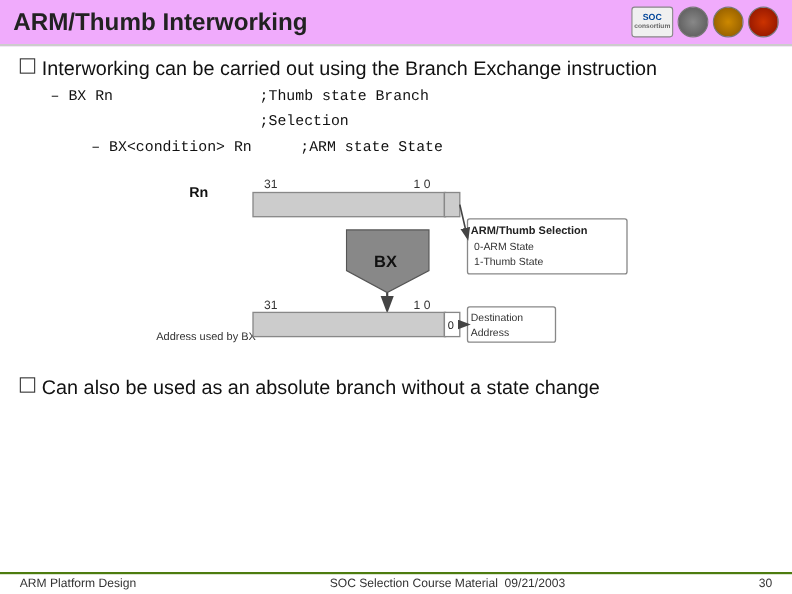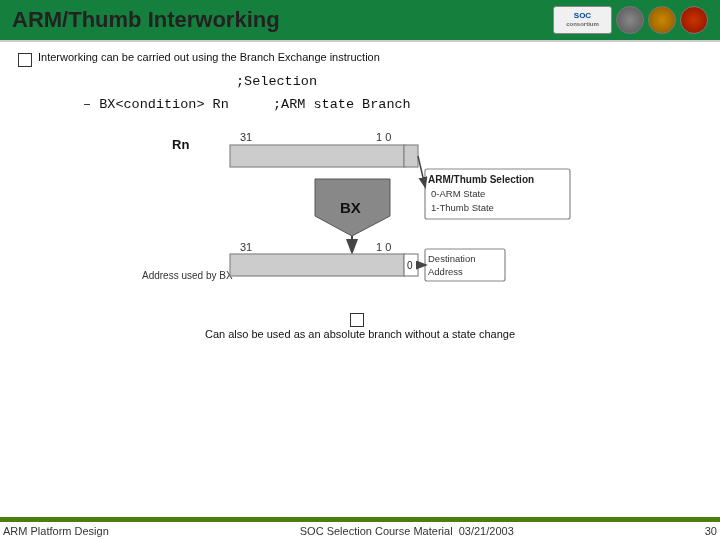--- a/index.html
+++ b/index.html
@@ -10,36 +10,36 @@
       background: #fff;
       overflow: hidden;
       position: relative;
     }
 
     
     #header {
       display: flex;
       align-items: center;
       justify-content: space-between;
-      background: #15803d;
+      background: #f0abfc;
       padding: 6px 12px;
       border-bottom: 2px solid #ccc;
     }
     #header h1 {
       font-size: 22px;
       font-weight: bold;
       color: #222;
     }
     .logo-area {
       display: flex;
       align-items: center;
       gap: 4px;
     }
     .logo-badge {
-      width: 59px;
+      width: 38px;
       height: 28px;
       border: 1px solid #888;
       border-radius: 3px;
       display: flex;
       align-items: center;
       justify-content: center;
       font-size: 7px;
       font-weight: bold;
       color: #333;
       background: #f0f0f0;
@@ -80,21 +80,21 @@
     .bullet-box {
       width: 14px;
       height: 14px;
       border: 1.5px solid #333;
       background: #fff;
       flex-shrink: 0;
       margin-top: 3px;
       margin-right: 6px;
     }
     .bullet-text {
-      font-size: 11px;
+      font-size: 18px;
       color: #111;
       line-height: 1.35;
     }
 
     
     .code-section {
       margin: 4px 0 4px 28px;
       font-family: 'Courier New', monospace;
       font-size: 13.5px;
       color: #111;
@@ -114,36 +114,35 @@
     }
 
     svg.diagram {
       width: 480px;
       height: 185px;
     }
 
     
     .bottom-bullet {
       display: flex;
-      align-items: center;
+      align-items: flex-start;
       margin-top: 4px;
-      flex-direction: column;
     }
 
     
     #footer {
       position: absolute;
       bottom: 0;
       left: 0;
       right: 0;
       display: flex;
       align-items: center;
       justify-content: space-between;
-      padding: 3px 3px;
-      border-top: 5px solid #4d7c0f;
+      padding: 3px 18px;
+      border-top: 2px solid #4d7c0f;
       font-size: 11px;
       color: #333;
     }
   </style>
 </head>
 <body>
 
 <div id="header">
   <h1>ARM/Thumb Interworking</h1>
   <div class="logo-area">
@@ -163,26 +162,30 @@
 
   <div class="bullet-row">
     <div class="bullet-box"></div>
     <div class="bullet-text">
       <span>Interworking can be carried out using the Branch Exchange instruction</span>
     </div>
   </div>
 
   <div class="code-section">
     <div class="code-line">
+      <span style="display:inline-block;width:190px;">– BX Rn</span>
+      <span>;Thumb state Branch</span>
+    </div>
+    <div class="code-line">
       <span style="display:inline-block;width:190px;"></span>
       <span>;Selection</span>
     </div>
     <div class="code-line">
       <span style="display:inline-block;width:190px;margin-left:37px;">– BX&lt;condition&gt; Rn</span>
-      <span>;ARM state Branch</span>
+      <span>;ARM state State</span>
     </div>
   </div>
 
   <div class="diagram-area">
     <svg class="diagram" viewBox="0 0 480 185">
 
       <text x="52" y="28" font-family="Arial" font-size="13" font-weight="bold" fill="#111">Rn</text>
 
       <text x="120" y="20" font-family="Arial" font-size="11" fill="#333">31</text>
       <text x="256" y="20" font-family="Arial" font-size="11" fill="#333">1  0</text>
@@ -236,16 +239,16 @@
     <div class="bullet-text">
       <span>Can also be used as an absolute branch without a state change</span>
     </div>
   </div>
 
 </div>
 
 <div id="footer">
   <span>ARM Platform Design</span>
   <span>
-    <span>SOC Selection Course Material</span>&nbsp;&nbsp;<span>03/21/2003</span>
+    <span>SOC Selection Course Material</span>&nbsp;&nbsp;<span>09/21/2003</span>
   </span>
   <span>30</span>
 </div>
 
 </body></html>

